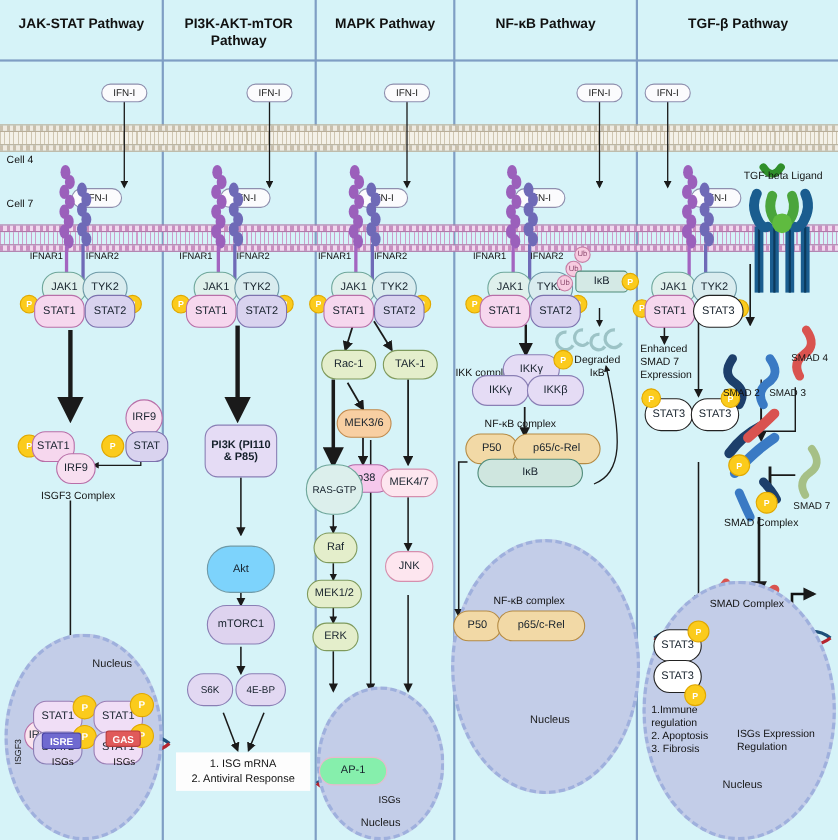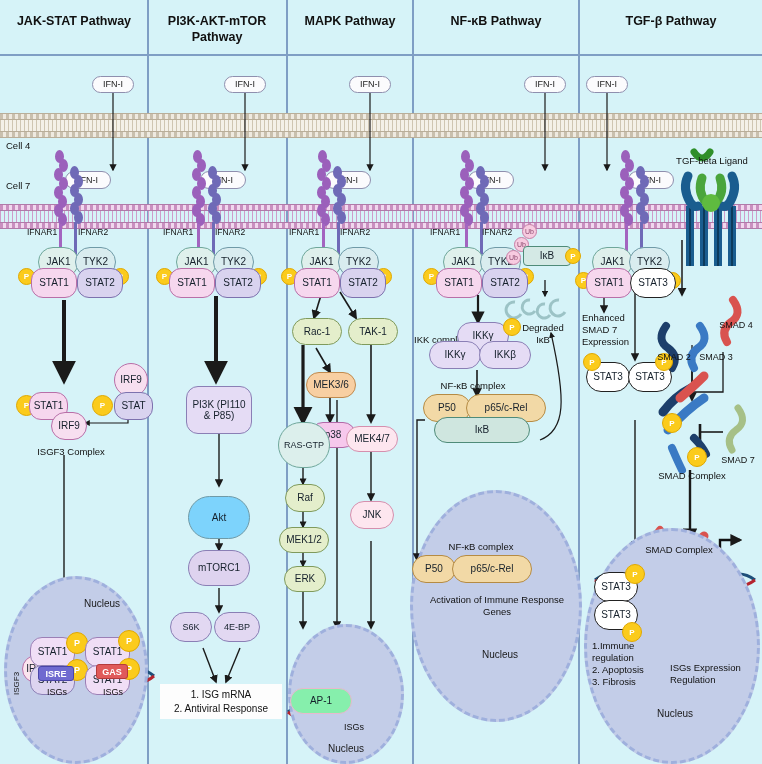--- a/index.html
+++ b/index.html
@@ -458,21 +458,21 @@
   <div class="node" style="left:85px;top:665px;width:45px;height:30px;background:#f0def6;border-color:#9b7fb5;">STAT1</div>
   <div class="pbadge" style="left:118px;top:630px;width:22px;height:22px;font-size:9px;">P</div>
   <div class="pbadge" style="left:118px;top:658px;width:22px;height:22px;font-size:9px;">P</div>
 
   <div class="tagbox isre" style="left:38px;top:666px;width:36px;height:15px;">ISRE</div>
   <div class="tagbox gas" style="left:96px;top:664px;width:32px;height:15px;">GAS</div>
   <div class="free-label" style="left:38px;top:687px;width:38px;font-size:9px;">ISGs</div>
   <div class="free-label" style="left:94px;top:687px;width:38px;font-size:9px;">ISGs</div>
 
   <div class="node lilac" style="left:186px;top:386px;width:66px;height:48px;flex-direction:column;">
-    <span style="white-space:pre-line;">PI3K (PI110 &amp; P85)</span>
+    <span style="white-space:pre-line;font-weight:bold;">PI3K (PI110 &amp; P85)</span>
   </div>
   <div class="node pale-blue pill" style="left:188px;top:496px;width:62px;height:43px;background:#7dd3fc;">Akt</div>
   <div class="node lilac pill" style="left:188px;top:550px;width:62px;height:36px;background:#ded3ef;">mTORC1</div>
   <div class="node lilac pill" style="left:170px;top:612px;width:42px;height:30px;background:#e2d8f2;font-size:9px;">S6K</div>
   <div class="node lilac pill" style="left:214px;top:612px;width:46px;height:30px;background:#e2d8f2;font-size:9px;">4E-BP</div>
   <div class="outcome-box" style="left:160px;top:684px;width:122px;white-space:pre-line;">1.  ISG mRNA
 2. Antiviral Response</div>
 
   <div class="node green pill" style="left:292px;top:318px;width:50px;height:27px;">Rac-1</div>
   <div class="node green pill" style="left:348px;top:318px;width:50px;height:27px;">TAK-1</div>
@@ -506,22 +506,20 @@
 
   <div class="free-label" style="left:418px;top:380px;width:110px;">NF-κB complex</div>
   <div class="node cream pill" style="left:423px;top:394px;width:48px;height:28px;">P50</div>
   <div class="node cream pill" style="left:466px;top:394px;width:80px;height:28px;">p65/c-Rel</div>
   <div class="node teal pill" style="left:434px;top:417px;width:96px;height:26px;background:#cfe6df;">IκB</div>
 
   <div class="nucleus" style="left:410px;top:490px;width:172px;height:232px;"></div>
   <div class="free-label" style="left:416px;top:541px;width:130px;">NF-κB complex</div>
   <div class="node cream pill" style="left:412px;top:555px;width:44px;height:28px;">P50</div>
   <div class="node cream pill" style="left:452px;top:555px;width:80px;height:28px;">p65/c-Rel</div>
-  <div class="free-label" style="left:412px;top:594px;width:170px;white-space:pre-line;">Activation of Immune Response
-Genes</div>
   <div class="nuc-label" style="left:440px;top:649px;width:120px;">Nucleus</div>
 
   <div class="free-label" style="left:582px;top:312px;width:58px;white-space:pre-line;text-align:left;">Enhanced
 SMAD 7
 Expression</div>
   <div class="node white pill" style="left:586px;top:362px;width:44px;height:30px;">STAT3</div>
   <div class="node white pill" style="left:628px;top:362px;width:44px;height:30px;">STAT3</div>
   <div class="pbadge" style="left:583px;top:353px;width:18px;height:18px;">P</div>
   <div class="pbadge" style="left:655px;top:353px;width:18px;height:18px;">P</div>
 

